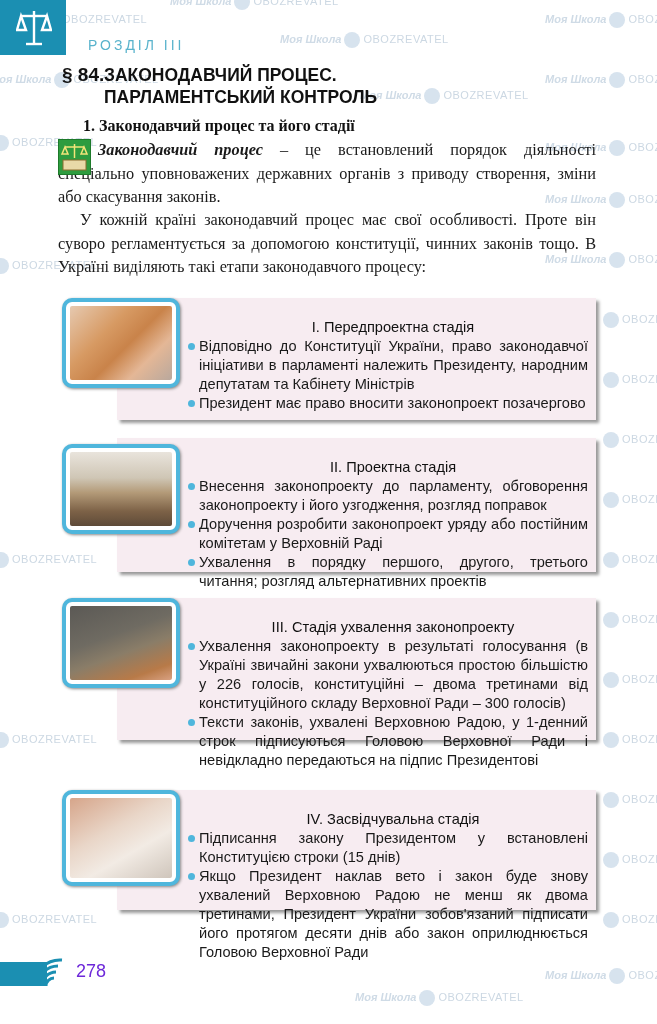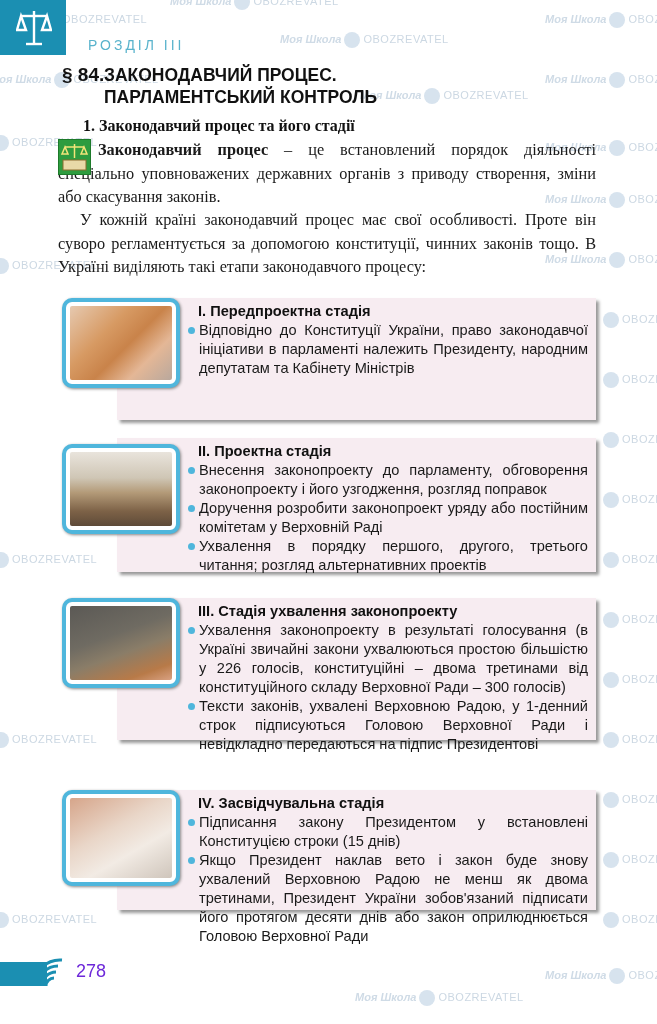--- a/index.html
+++ b/index.html
@@ -15,29 +15,29 @@
   .corner-badge { position: absolute; left: 0; top: 0; width: 66px; height: 55px; background: #1b8fb2; }
   .corner-badge svg { position: absolute; left: 16px; top: 8px; }
   .section-label { position: absolute; left: 88px; top: 37px; font-size: 14px; font-weight: normal; letter-spacing: 3px; color: #59b3cc; }
   .par-num { position: absolute; left: 62px; top: 64px; font-size: 19px; font-weight: bold; color: #111; }
   .par-title { position: absolute; left: 104px; top: 64px; font-size: 19px; font-weight: bold; line-height: 22px; color: #111; transform: scaleX(0.92); transform-origin: left top; }
   .sub-heading { position: absolute; left: 83px; top: 117px; font-family: "Liberation Serif", serif; font-weight: bold; font-size: 16px; color: #111; }
   .def-icon { position: absolute; left: 58px; top: 139px; width: 33px; height: 36px; background: #2e9c3f; border: 1px solid #1d7a2a; }
   .paragraph { position: absolute; left: 58px; width: 538px; font-family: "Liberation Serif", serif; font-size: 16.3px; line-height: 23.5px; text-align: justify; color: #1a1a1a; }
   .p1 { top: 138px; text-indent: 40px; }
   .p2 { top: 208px; text-indent: 22px; }
-  .p1 b { }
+  .p1 b { font-style: italic; }
 
   
   .stage { position: absolute; left: 62px; width: 534px; }
   .stage .panel { position: absolute; left: 55px; right: 0; top: 0; bottom: 0; background: #f7ecf1; box-shadow: 3px 3px 3px #9a9a9a; }
   .stage .photo { position: absolute; left: 0; top: 0; width: 118px; height: 90px; border: 4px solid #4fb6dc; border-radius: 10px; background: #fff; box-shadow: 1px 1px 3px #888; overflow: hidden; }
   .stage .photo .img { position: absolute; left: 4px; top: 4px; right: 4px; bottom: 4px; border-radius: 2px; }
   .stage .content { position: absolute; left: 126px; right: 8px; top: 4px; }
-  .stage .st-title { text-align: left; font-weight: bold; font-size: 14.6px; line-height: 19px; color: #111; padding-left: 10px; }
+  .stage .st-title { text-align: center; font-weight: normal; font-size: 14.6px; line-height: 19px; color: #111; padding-left: 10px; margin-top: 16px; }
   .stage ul { list-style: none; }
   .stage li { position: relative; font-size: 14.6px; line-height: 19px; padding-left: 11px; text-align: justify; color: #1a1a1a; }
   .stage li::before { content: ""; position: absolute; left: 0; top: 6px; width: 7px; height: 7px; border-radius: 50%; background: #4fb6dc; }
 
   .s1 { top: 298px; height: 122px; }
   .s2 { top: 438px; height: 134px; }
   .s3 { top: 598px; height: 142px; }
   .s4 { top: 790px; height: 120px; }
 
   .img1 { background: linear-gradient(135deg, #e6c9b0 0%, #d79a63 35%, #c9834a 55%, #e4b796 75%, #b9a89d 100%); }
@@ -121,20 +121,21 @@
 
 <div class="stage s1">
   <div class="panel"></div>
   <div class="photo">
       <div class="img img1"></div>
     </div>
   <div class="content">
     <div class="st-title">І. Передпроектна стадія</div>
     <ul>
       <li>Відповідно до Конституції України, право законодавчої ініціативи в парламенті належить Президенту, народним депутатам та Кабінету Міністрів</li>
+      <li>Президент має право вносити законопроект позачергово</li>
     </ul>
   </div>
 </div>
 
 <div class="stage s2">
   <div class="panel"></div>
   <div class="photo" style="top:6px;">
       <div class="img img2"></div>
     </div>
   <div class="content">

